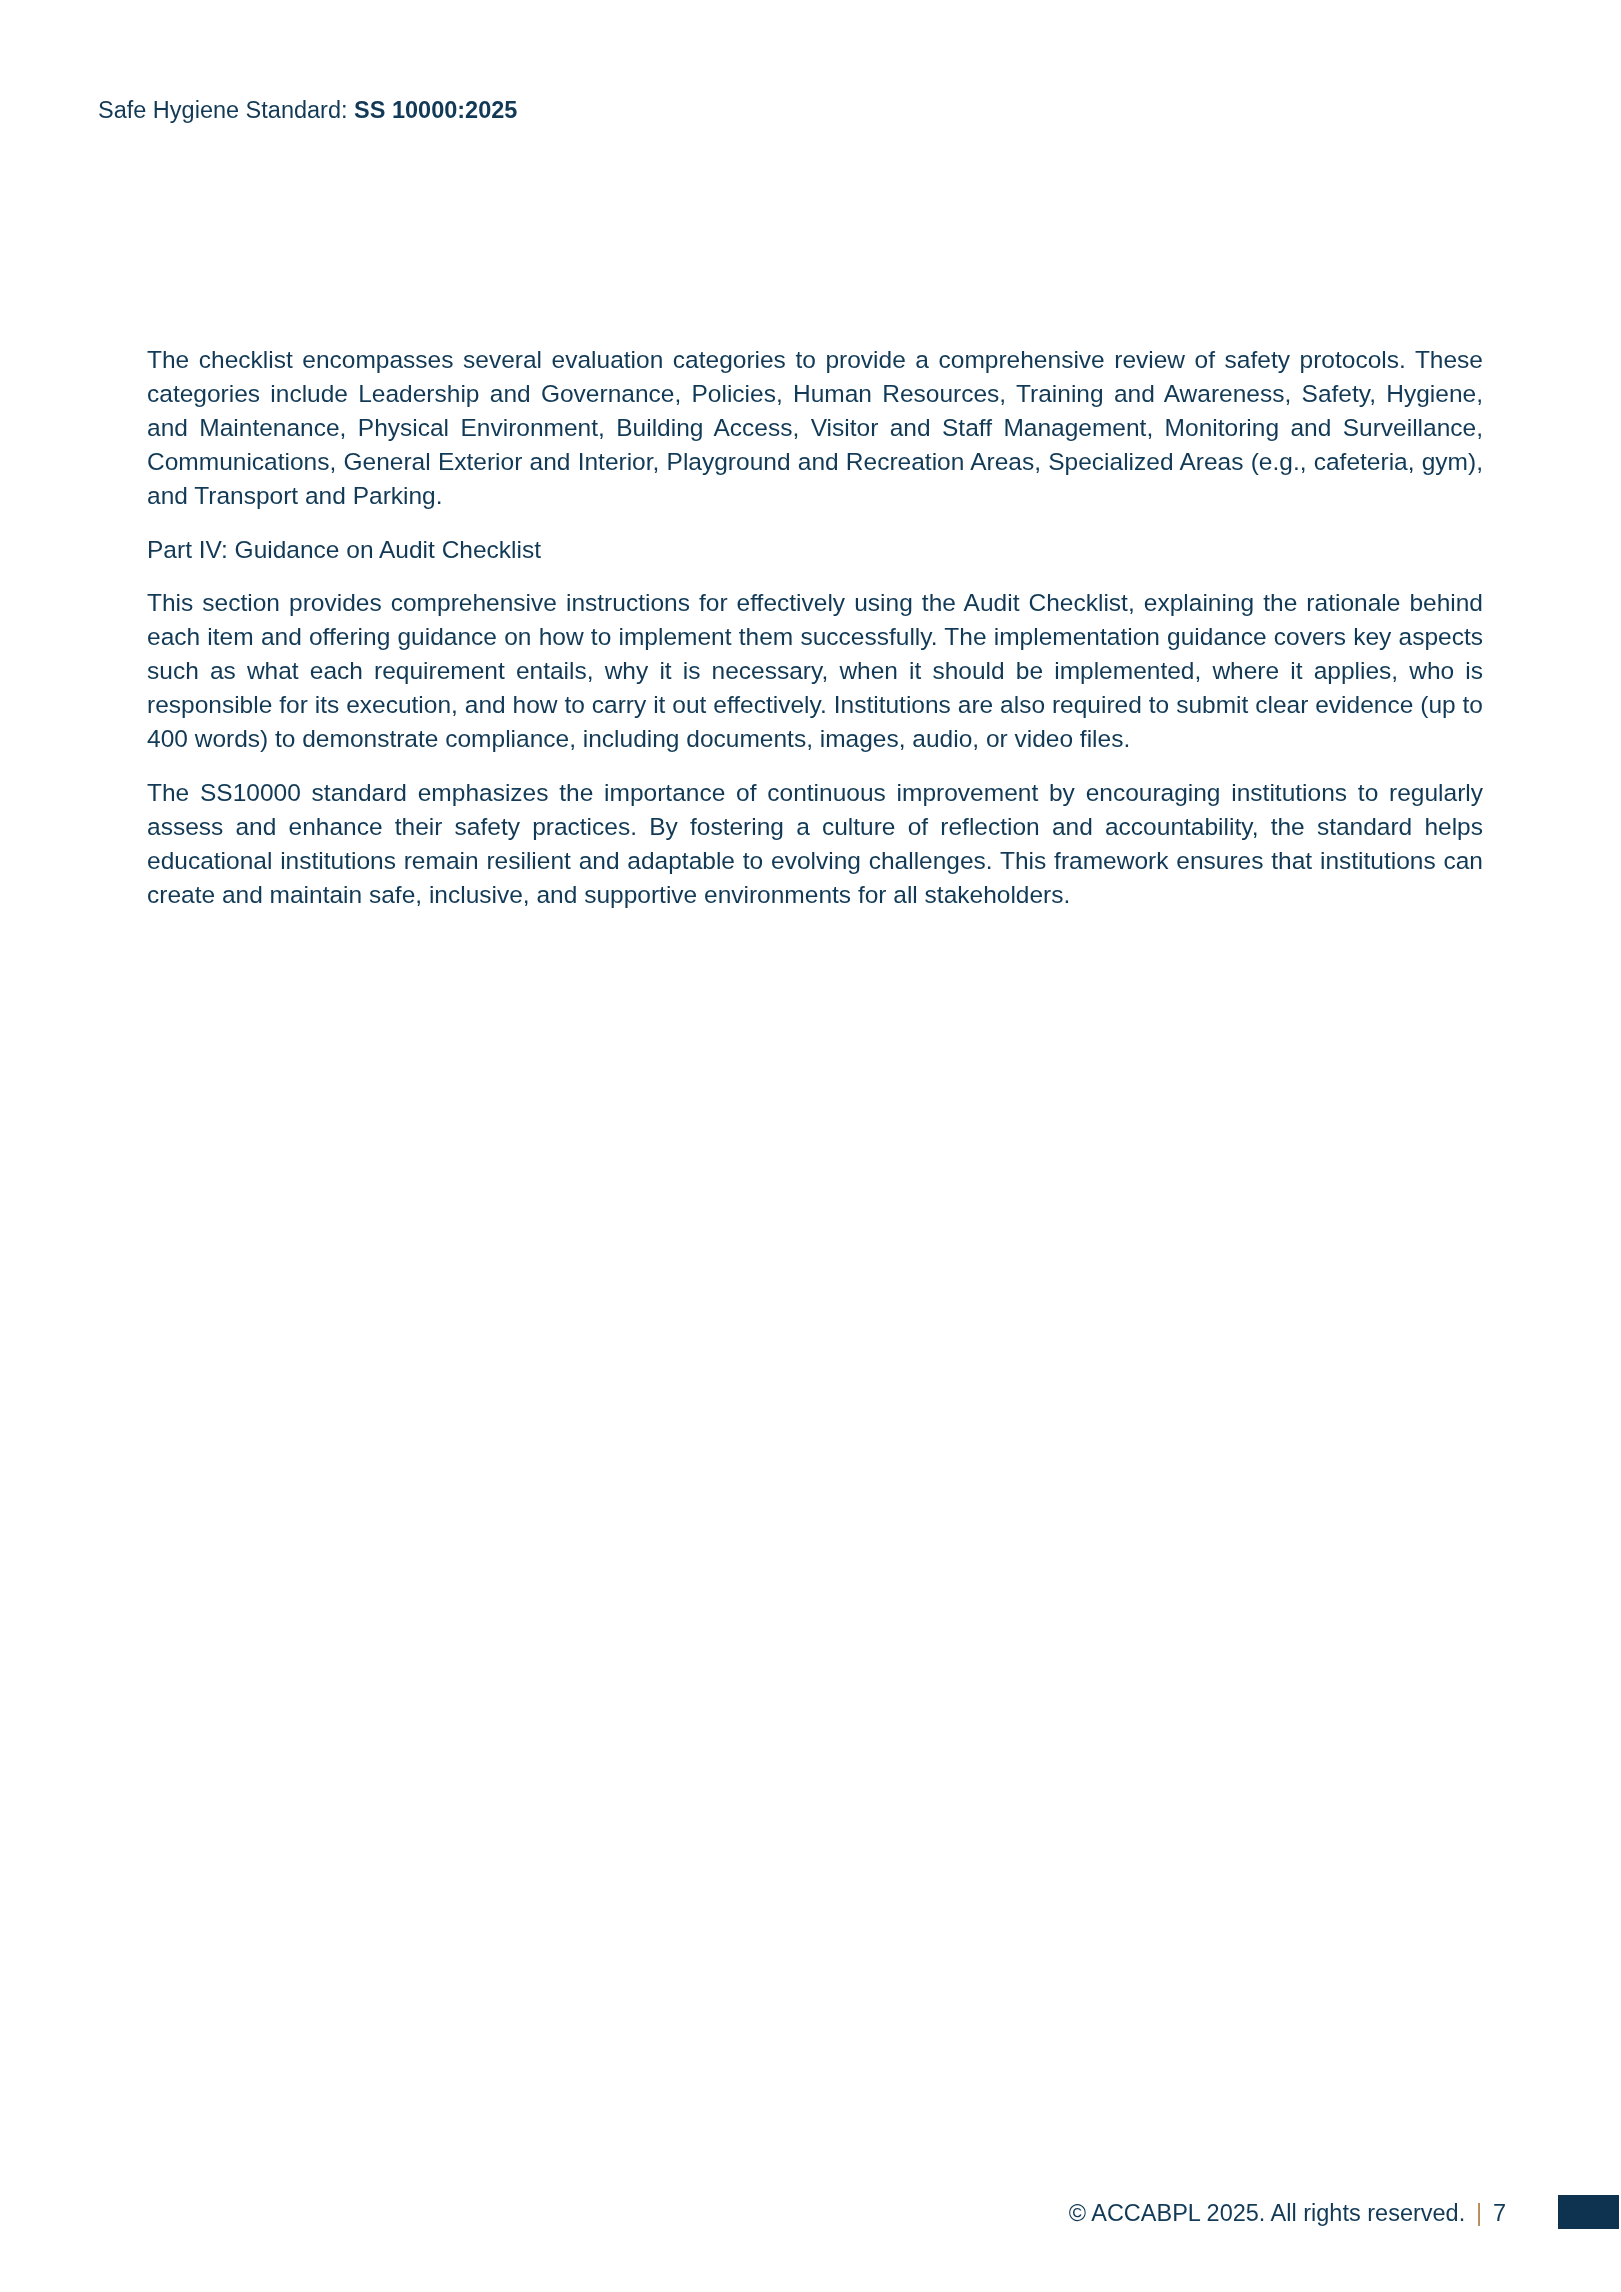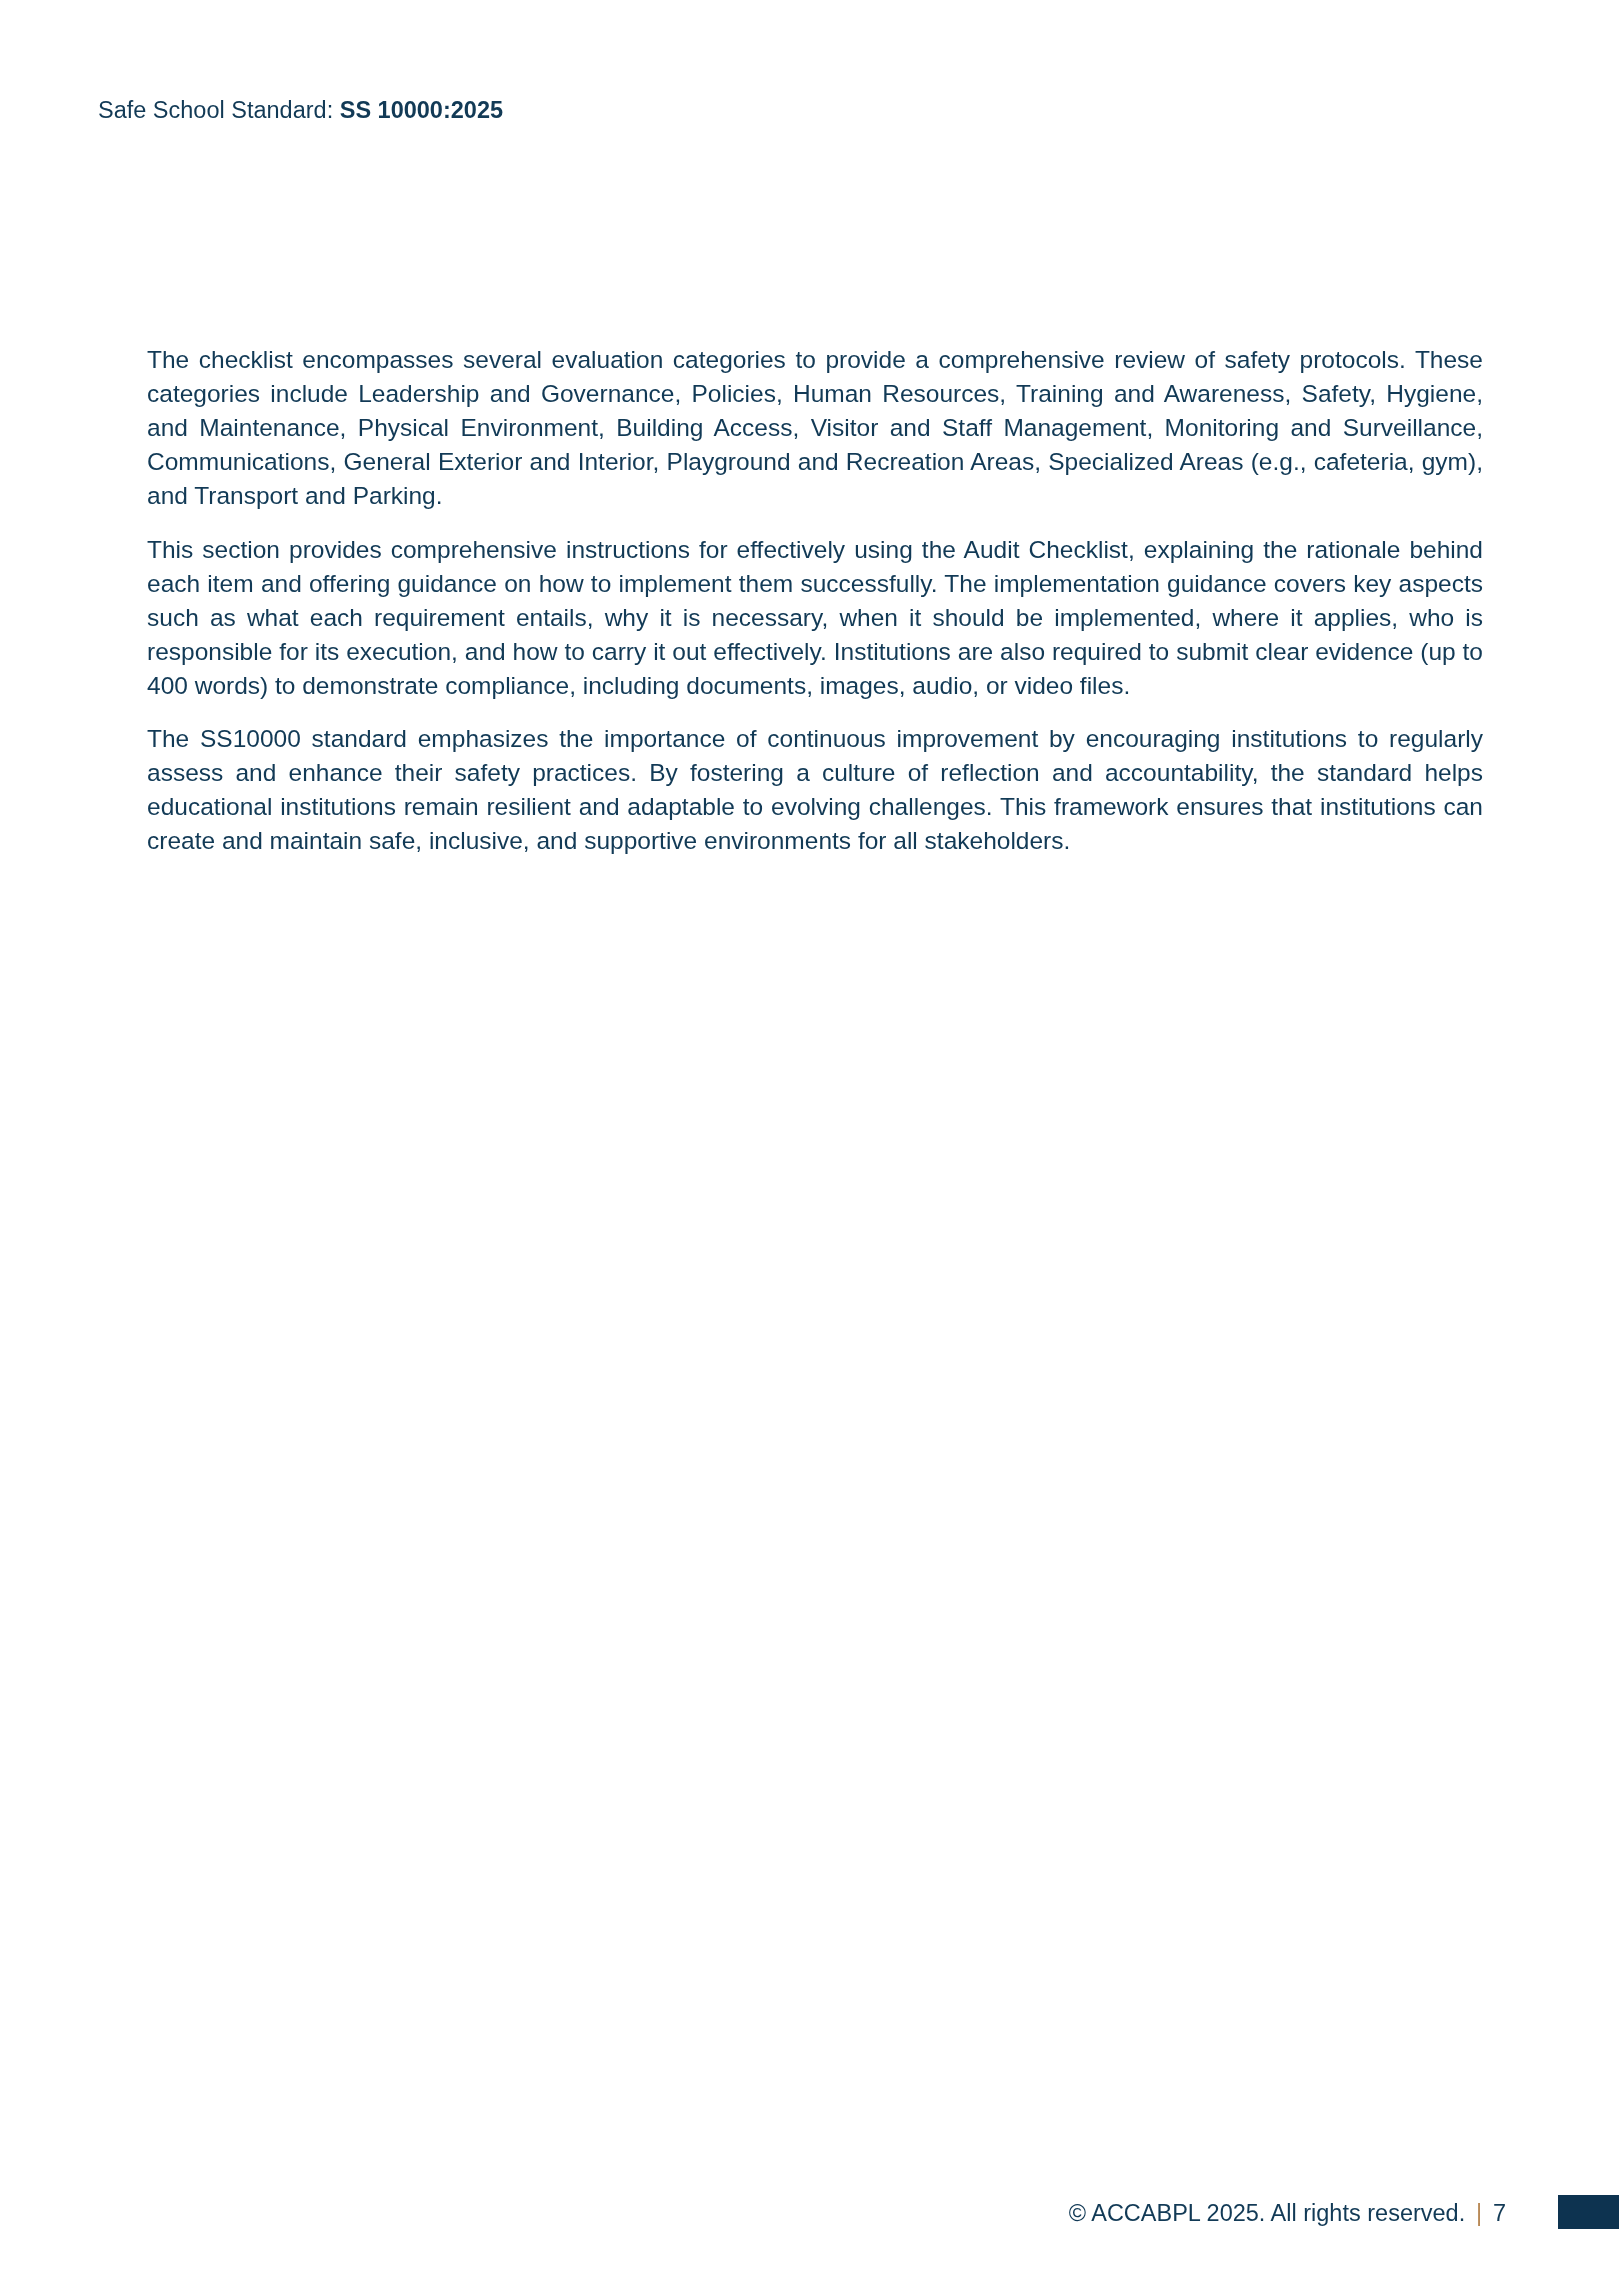--- a/index.html
+++ b/index.html
@@ -72,24 +72,25 @@
     left: 1558px;
     top: 2195px;
     width: 61px;
     height: 34px;
     background: #0d3350;
   }
 </style>
 </head>
 <body>
 
-<div class="page-header"><span>Safe School Standard: </span><span class="code">SS 10000:2025</span></div>
+<div class="page-header"><span>Safe Hygiene Standard: </span><span class="code">SS 10000:2025</span></div>
 
 <div class="content">
   <p>The checklist encompasses several evaluation categories to provide a comprehensive review of safety protocols. These categories include Leadership and Governance, Policies, Human Resources, Training and Awareness, Safety, Hygiene, and Maintenance, Physical Environment, Building Access, Visitor and Staff Management, Monitoring and Surveillance, Communications, General Exterior and Interior, Playground and Recreation Areas, Specialized Areas (e.g., cafeteria, gym), and Transport and Parking.</p>
+  <div class="section-heading">Part IV: Guidance on Audit Checklist</div>
   <p>This section provides comprehensive instructions for effectively using the Audit Checklist, explaining the rationale behind each item and offering guidance on how to implement them successfully. The implementation guidance covers key aspects such as what each requirement entails, why it is necessary, when it should be implemented, where it applies, who is responsible for its execution, and how to carry it out effectively. Institutions are also required to submit clear evidence (up to 400 words) to demonstrate compliance, including documents, images, audio, or video files.</p>
   <p>The SS10000 standard emphasizes the importance of continuous improvement by encouraging institutions to regularly assess and enhance their safety practices. By fostering a culture of reflection and accountability, the standard helps educational institutions remain resilient and adaptable to evolving challenges. This framework ensures that institutions can create and maintain safe, inclusive, and supportive environments for all stakeholders.</p>
 </div>
 
 <div class="page-footer">
   <span>© ACCABPL 2025. All rights reserved.</span>
   <span class="sep">|</span>
   <span>7</span>
 </div>
 

